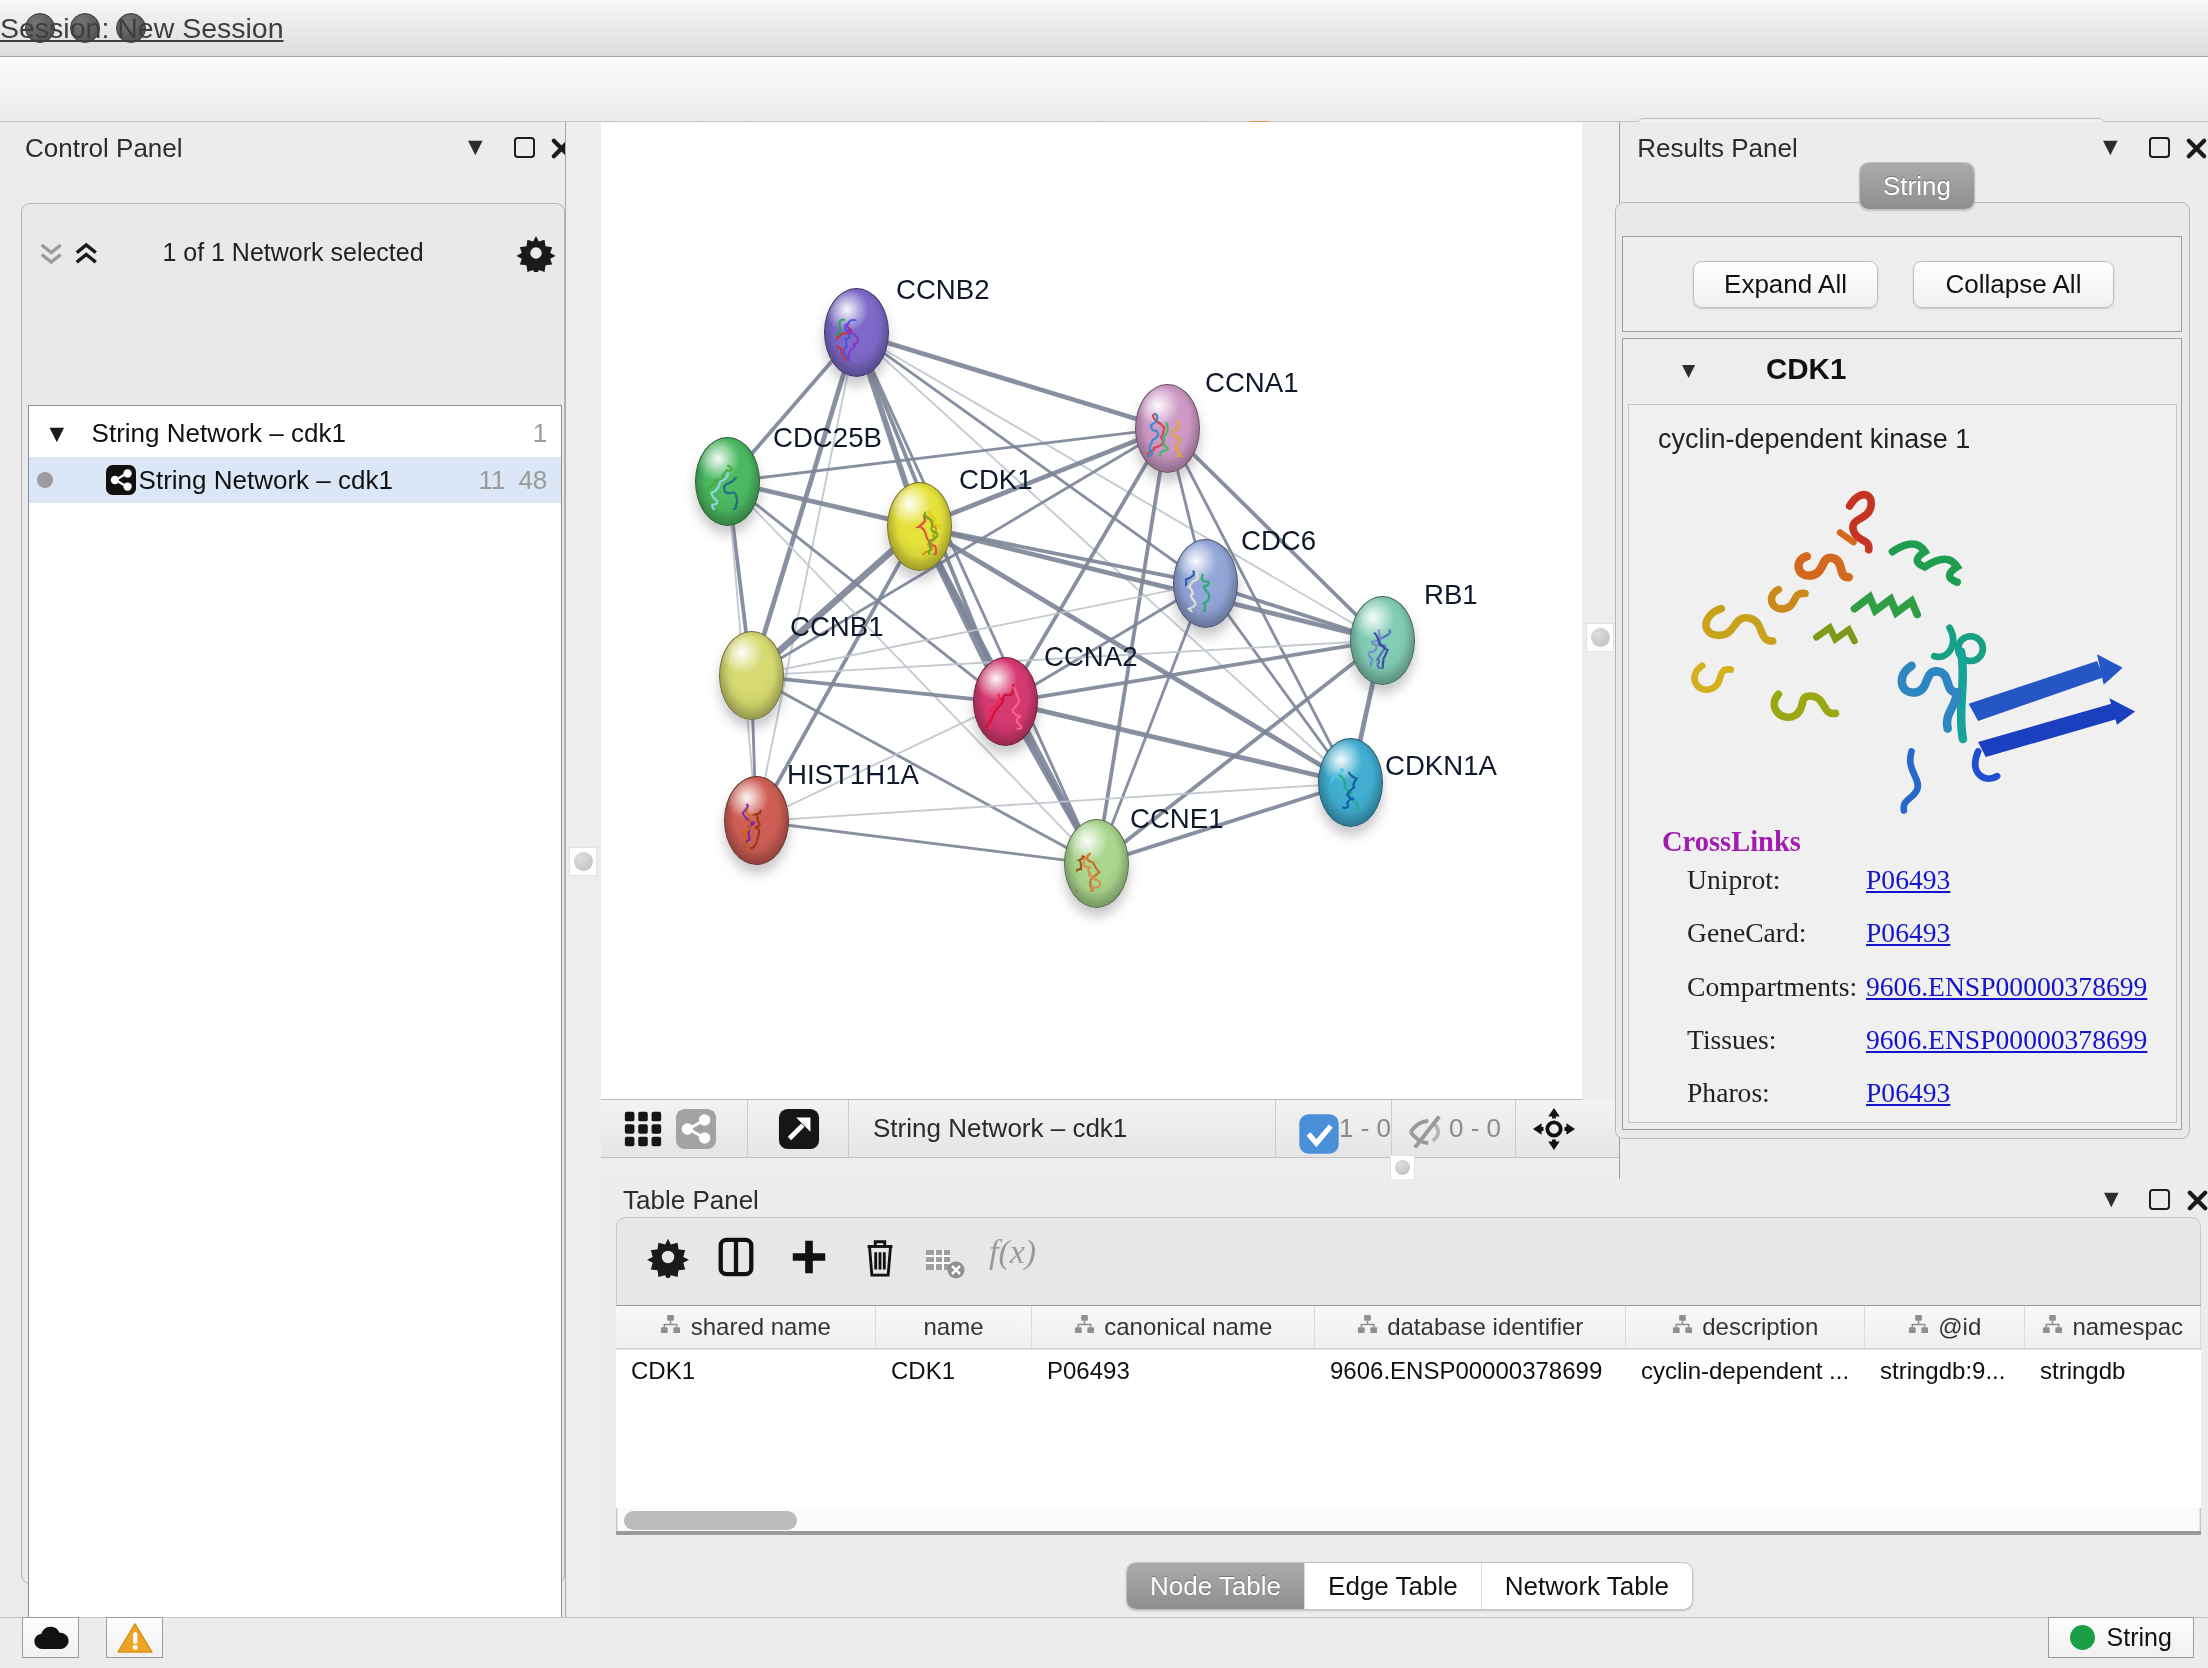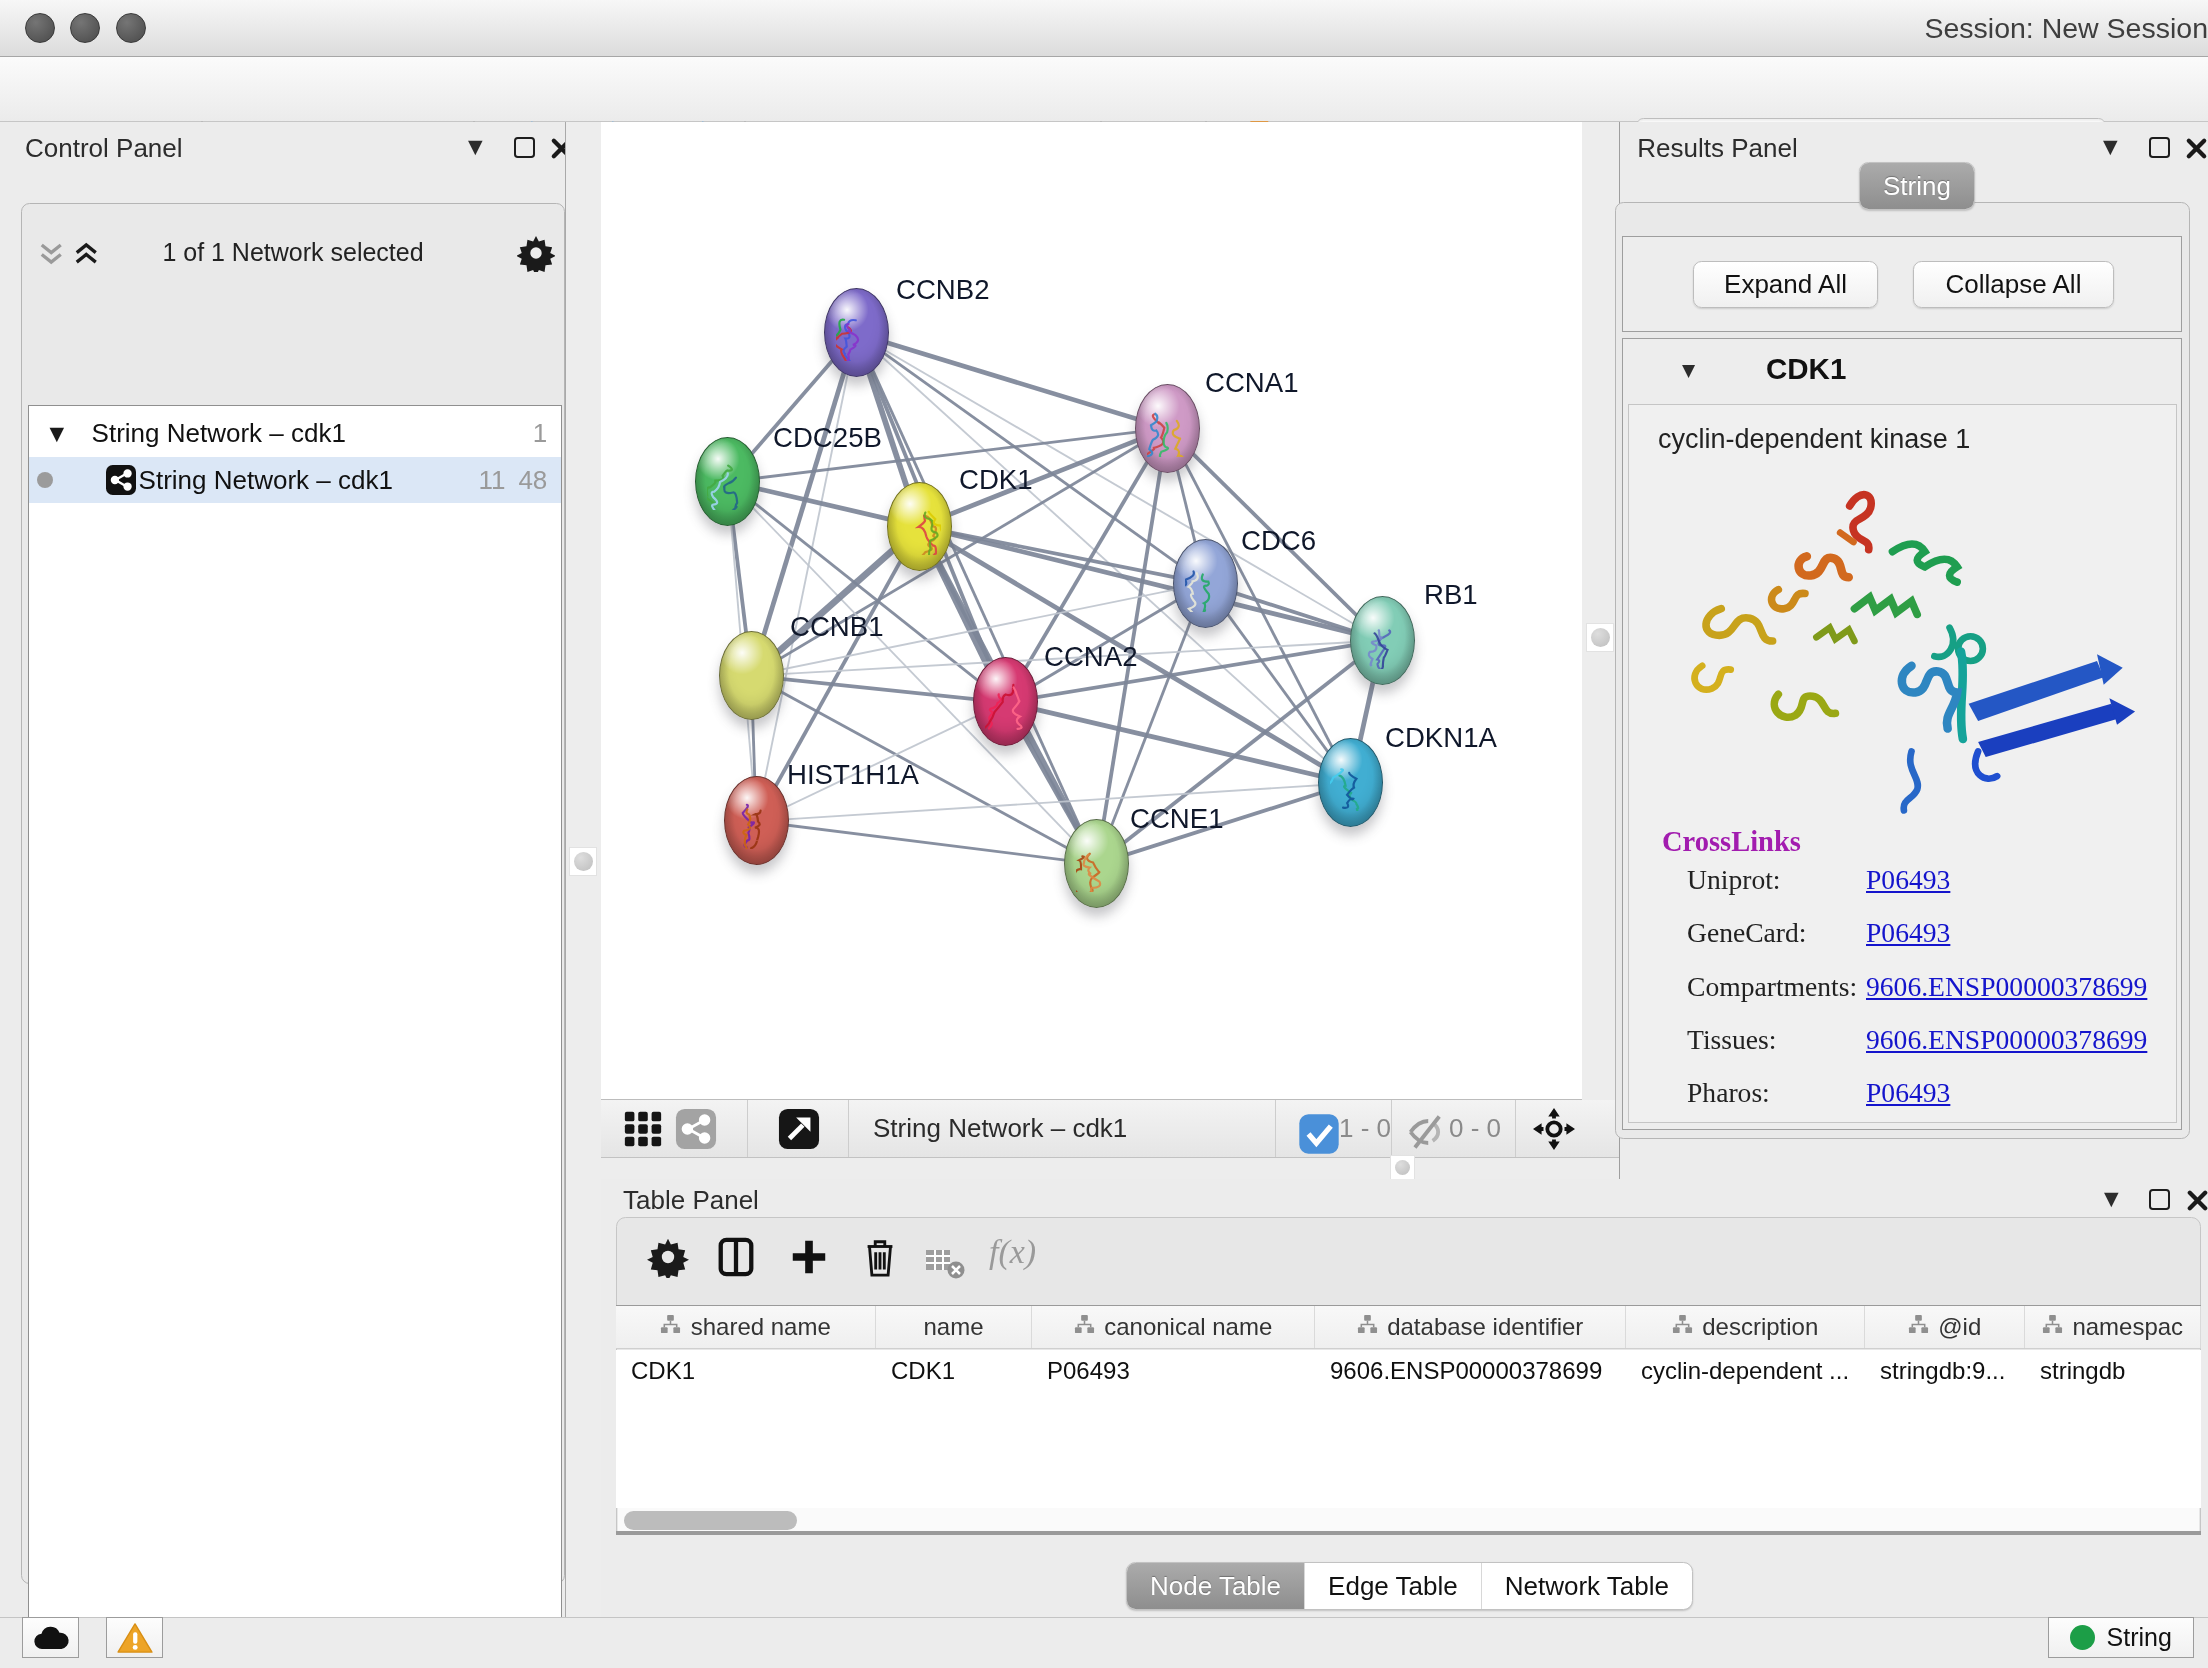--- a/index.html
+++ b/index.html
@@ -7,21 +7,21 @@
   body { position:relative; overflow:hidden; background:#ececec;
          font-family:"Liberation Sans", sans-serif; color:#1a1a1a; }
   .abs { position:absolute; }
 
   
   .titlebar { position:absolute; left:0; top:0; width:2208px; height:57px;
     background:linear-gradient(#f7f7f7,#dcdcdc); border-bottom:1px solid #a6a6a6; }
   .light { position:absolute; top:13.3px; width:30px; height:30px; border-radius:50%;
     background:radial-gradient(circle at 35% 30%, #757575, #494949); border:1px solid #3a3a3a; }
   .wintitle { position:absolute; left:0; top:0; width:100%; height:57px; line-height:57px;
-    text-align:right; font-size:28.5px; color:#3e3e3e; }
+    text-align:left; font-size:28.5px; color:#3e3e3e;text-decoration:underline; }
 
   
   .toolbar { position:absolute; left:0; top:57px; width:2208px; height:65px;
     background:linear-gradient(#fbfbfb,#ebebeb); border-bottom:1px solid #c6c6c6; }
   .tbicon { position:absolute; top:63px; width:53px; height:53px; cursor:default; }
   .tbicon svg { width:53px; height:53px; display:block; }
   .tbsep { position:absolute; top:64px; height:49px; width:0; border-left:2.9px dotted #b9b9b9; }
   .search { position:absolute; left:1636px; top:61px; width:470px; height:42px;
     border:1px solid #bdbdbd; border-radius:7.6px; background:#fff; font-size:24px;
     padding:0 13.3px 0 49px; outline:none; box-shadow:inset 0 1.9px 2.9px rgba(0,0,0,.08); }
@@ -459,21 +459,21 @@
       </svg>
     </div>
     <div class="nlabel" style="left: 443px; top: 519px;">CCNA2</div>
     <div class="node" style="left: 717px; top: 616px; width: 65px; height: 89px; background: radial-gradient(62% 45% at 35% 24%, rgba(255, 255, 255, 0.95), rgba(255, 255, 255, 0) 55%), radial-gradient(at 50% 45%, rgb(65, 174, 210) 50%, rgb(40, 108, 130) 100%); border: 1px solid rgb(33, 87, 105); box-shadow: rgba(70, 70, 80, 0.3) 0px 8.6px 11.4px, rgba(0, 0, 0, 0.16) 0px -11.4px 15px inset;">
       <svg width="42" height="53" viewBox="0 0 44 56" style="position:absolute;left:11.4px;top:19px">
         <path d="M9.5,18.4 Q14.7,19.9 16.3,29.3 Q11.1,29.3 22.9,37.5 Q18.1,36.7 22.4,43.9 Q28.2,46.8 27.7,48.5 Q31.5,54.8 27.8,53.0 Q30.4,56.5 25.1,63.7" fill="none" stroke="#22aa88" stroke-width="2.3" stroke-linecap="round" opacity="0.9"></path>
         <path d="M20.1,15.7 Q20.3,17.9 27.7,21.9 Q22.8,27.9 25.7,32.3 Q24.0,30.4 17.8,38.9 Q23.3,45.5 24.5,43.1 Q21.9,41.6 17.9,47.6 Q21.4,53.8 13.6,52.5" fill="none" stroke="#115599" stroke-width="2.3" stroke-linecap="round" opacity="0.9"></path>
         <path d="M11.6,11.9 Q18.0,11.8 3.2,20.7 Q0.5,28.5 -4.5,28.1 Q-9.3,28.9 -7.4,37.0 Q-3.5,40.3 -10.6,43.1 Q-15.9,50.2 -18.2,53.7 Q-12.0,61.2 -21.1,59.4" fill="none" stroke="#44ccee" stroke-width="2.3" stroke-linecap="round" opacity="0.9"></path>
       </svg>
     </div>
-    <div class="nlabel" style="left: 784px; top: 600px; text-align: center;">CDKN1A</div>
+    <div class="nlabel" style="left: 784px; top: 628px; text-align: center;">CDKN1A</div>
     <div class="node" style="left: 123px; top: 654px; width: 65px; height: 89px; background: radial-gradient(62% 45% at 35% 24%, rgba(255, 255, 255, 0.95), rgba(255, 255, 255, 0) 55%), radial-gradient(at 50% 45%, rgb(207, 95, 86) 50%, rgb(128, 59, 53) 100%); border: 1px solid rgb(104, 48, 43); box-shadow: rgba(70, 70, 80, 0.3) 0px 8.6px 11.4px, rgba(0, 0, 0, 0.16) 0px -11.4px 15px inset;">
       <svg width="42" height="53" viewBox="0 0 44 56" style="position:absolute;left:11.4px;top:19px">
         <path d="M11.3,9.3 Q14.8,10.2 6.9,17.9 Q6.6,20.1 15.9,28.2 Q23.0,26.4 12.5,33.8 Q15.3,33.2 12.9,39.1 Q15.6,47.0 12.0,46.9 Q5.9,52.7 11.2,54.3" fill="none" stroke="#7722aa" stroke-width="2.3" stroke-linecap="round" opacity="0.9"></path>
         <path d="M11.8,14.1 Q9.3,18.3 13.5,19.5 Q16.5,24.2 12.6,30.1 Q17.9,35.2 8.4,36.7 Q6.0,38.9 10.9,41.4 Q8.8,44.1 9.2,52.1 Q14.1,57.5 5.9,57.8" fill="none" stroke="#cc6611" stroke-width="2.3" stroke-linecap="round" opacity="0.9"></path>
         <path d="M25.8,15.4 Q25.6,19.3 19.7,19.4 Q22.3,17.9 23.1,27.0 Q27.8,31.1 19.7,33.5 Q26.1,32.5 23.2,43.2 Q21.5,48.8 22.0,47.6 Q20.5,53.5 15.8,55.3" fill="none" stroke="#993311" stroke-width="2.3" stroke-linecap="round" opacity="0.9"></path>
       </svg>
     </div>
     <div class="nlabel" style="left: 186px; top: 637px;">HIST1H1A</div>
     <div class="node" style="left: 463px; top: 697px; width: 65px; height: 89px; background: radial-gradient(62% 45% at 35% 24%, rgba(255, 255, 255, 0.95), rgba(255, 255, 255, 0) 55%), radial-gradient(at 50% 45%, rgb(171, 214, 142) 50%, rgb(106, 133, 88) 100%); border: 1px solid rgb(86, 107, 71); box-shadow: rgba(70, 70, 80, 0.3) 0px 8.6px 11.4px, rgba(0, 0, 0, 0.16) 0px -11.4px 15px inset;">
       <svg width="42" height="53" viewBox="0 0 44 56" style="position:absolute;left:11.4px;top:19px">

